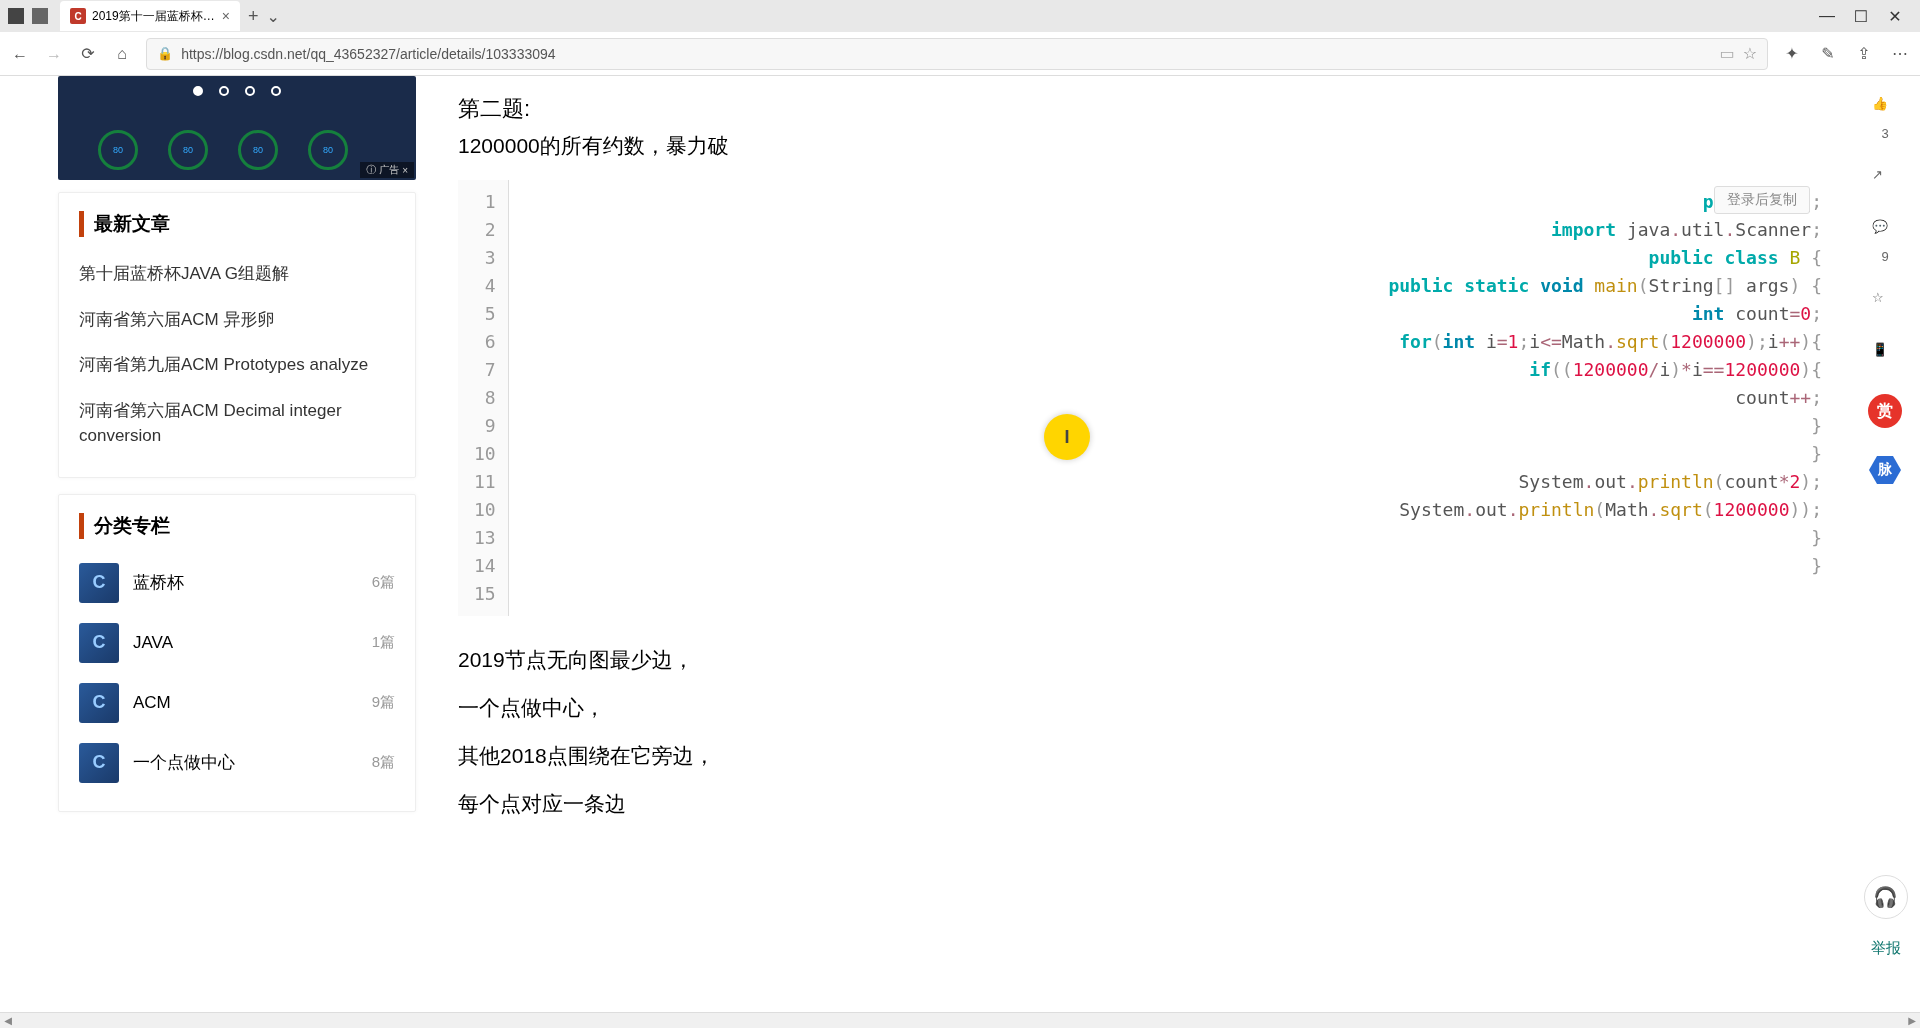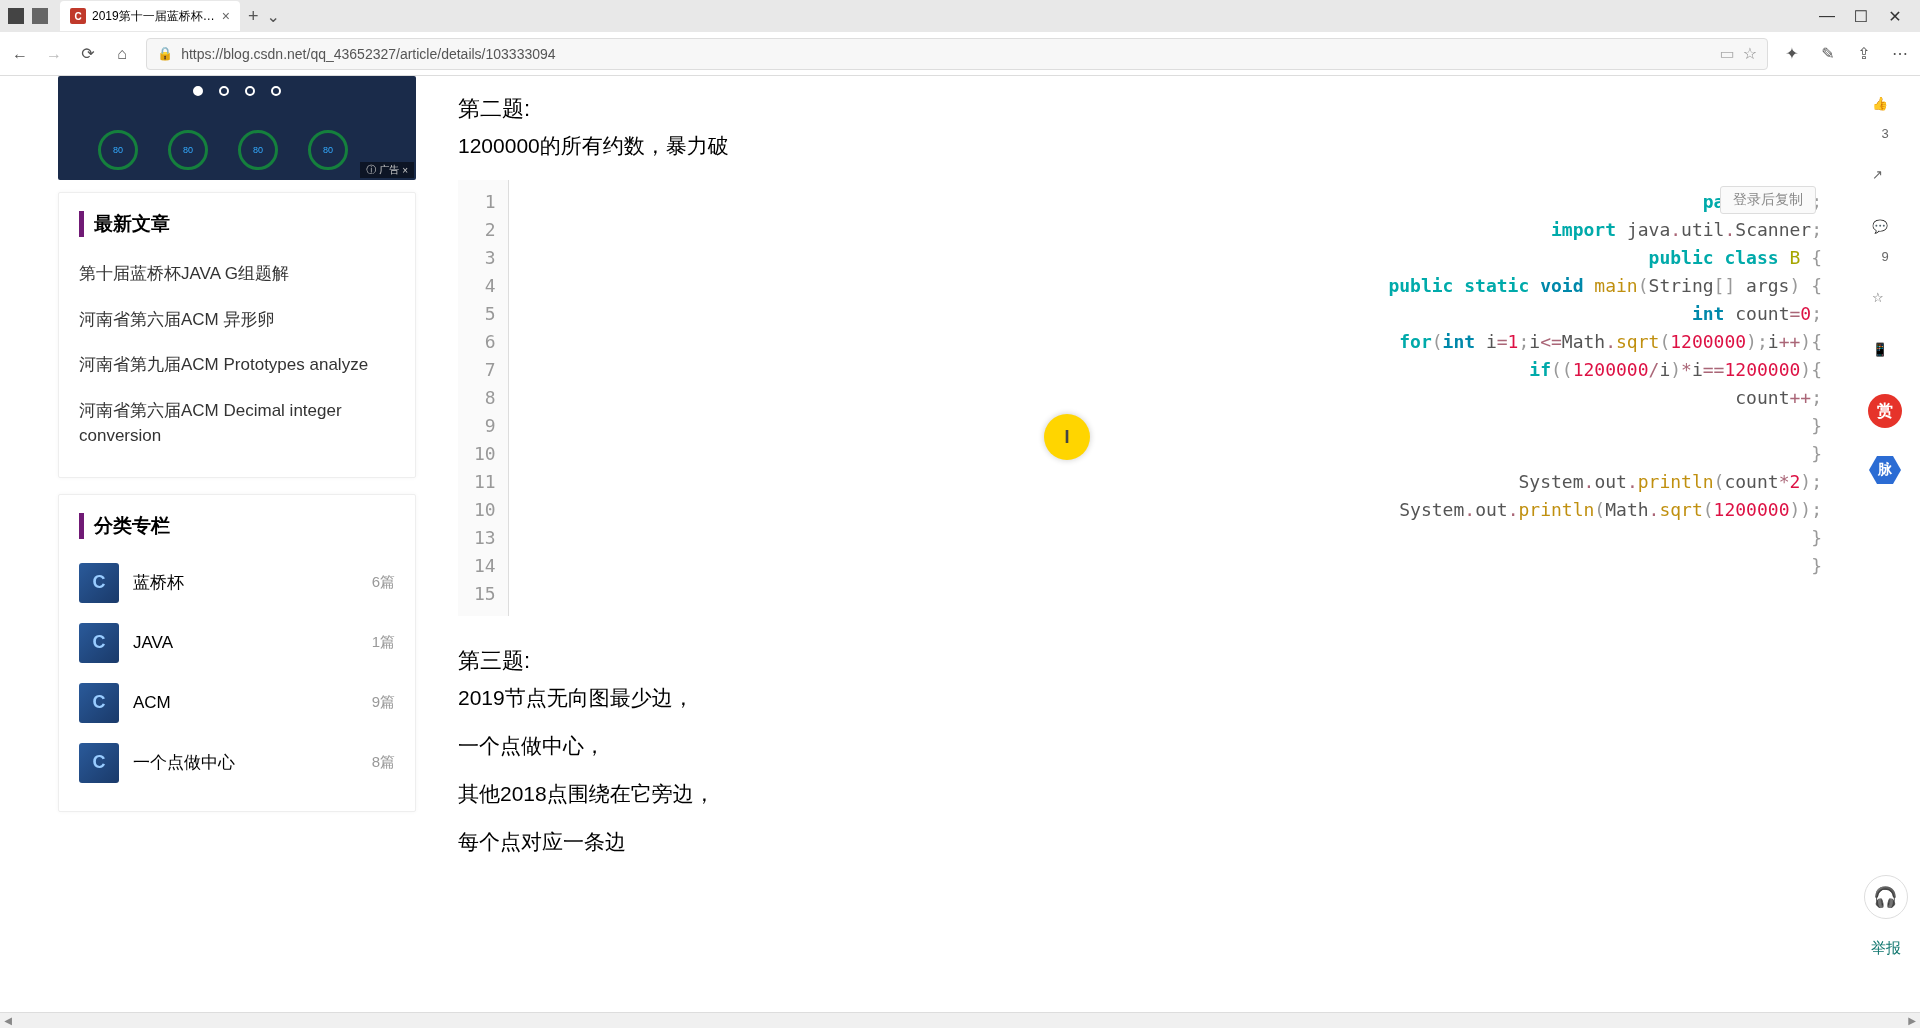--- a/index.html
+++ b/index.html
@@ -32,34 +32,34 @@
 .ad-banner { height: 104px; background: #1a2b4a; position: relative; border-radius: 2px; margin-bottom: 12px; overflow:hidden;}
 .ad-gauges { position:absolute; bottom:10px; left:40px; display:flex; gap:30px;}
 .ad-gauge { width:40px; height:40px; border:3px solid #15803d; border-radius:50%; display:flex; align-items:center; justify-content:center; color:#3af; font-size:9px;}
 .ad-dots { position:absolute; top:10px; left:50%; transform:translateX(-50%); display:flex; gap:16px;}
 .ad-dot { width:10px; height:10px; border:2px solid #fff; border-radius:50%; }
 .ad-dot.active { background:#fff; }
 .ad-label { position:absolute; bottom:2px; right:2px; background:rgba(0,0,0,0.5); color:#ccc; font-size:10px; padding:1px 6px; display:flex; align-items:center; gap:3px;}
 .ad-close { cursor:pointer; }
 
 .card { background: #fff; border: 1px solid #eee; border-radius: 2px; margin-bottom: 16px; padding: 18px 20px; box-shadow: 0 0 4px rgba(0,0,0,0.04); }
-.card-title { font-size: 19px; font-weight: 600; border-left: 5px solid #701a75; padding-left: 10px; margin-bottom: 14px; }
+.card-title { font-size: 19px; font-weight: 600; border-left: 5px solid #c2410c; padding-left: 10px; margin-bottom: 14px; }
 .article-list a { display: block; font-size: 17px; color: #333; padding: 10px 0; text-decoration: none; line-height:1.5; }
 
 .category-item { display: flex; align-items: center; padding: 10px 0; gap: 14px; cursor:pointer; }
 .cat-thumb { width: 40px; height: 40px; background: linear-gradient(135deg,#2a5a9a,#1a3a6a); border-radius: 3px; display:flex; align-items:center; justify-content:center; color:#9cf; font-size:18px; font-weight:bold; }
 .cat-name { font-size: 17px; flex: 1; }
 .cat-count { font-size: 15px; color: #999; }
 
 .main { flex: 1; padding: 18px 28px; overflow-y: auto; position:relative; }
 .section-title { font-size: 22px; margin-bottom: 8px; }
 .section-desc { font-size: 21px; margin-bottom: 20px; }
 
 .code-block { position: relative; border-radius: 4px; margin-bottom: 30px; }
-.copy-btn { position: absolute; top: 6px; right: 6px; border:1px solid #ddd; background:#fafafa; color:#888; font-size:14px; padding:4px 12px; border-radius:3px; cursor:pointer; }
+.copy-btn { position: absolute; top: 6px; right: 12px; border:1px solid #ddd; background:#fafafa; color:#888; font-size:14px; padding:4px 12px; border-radius:3px; cursor:pointer; }
 .code-content { display: flex; font-family: Consolas, Monaco, monospace; font-size: 18px; line-height: 28px; }
 .line-numbers { padding: 8px 12px 8px 16px; text-align: right; color: #999; border-right: 1px solid #ddd; user-select:none; background:#fafafa;}
 .line-numbers div { height: 28px; }
 .code-lines { padding: 8px 0 8px 12px; flex:1;text-align:right; }
 .code-lines .line { height: 28px; white-space: pre; }
 
 .kw { color: #0aa; font-weight:600;}
 .kw2 { color: #08a; font-weight:600;}
 .cls { color: #a6a600; }
 .fn { color: #c09010; }
@@ -227,21 +227,20 @@
 <div class="line">                <span class="id">System</span><span class="op">.</span><span class="id">out</span><span class="op">.</span><span class="fn">println</span><span class="pn">(</span><span class="id">Math</span><span class="op">.</span><span class="fn">sqrt</span><span class="pn">(</span><span class="num">1200000</span><span class="pn">)</span><span class="pn">)</span><span class="pn">;</span></div>
 <div class="line">        <span class="pn">}</span></div>
 <div class="line"><span class="pn">}</span></div>
 <div class="line"></div>
         </div>
       </div>
     </div>
 
     <div class="highlight-cursor">I</div>
 
-    <div class="section-title">第三题:</div>
     <div class="section-desc">2019节点无向图最少边，</div>
     <div class="section-desc">一个点做中心，</div>
     <div class="section-desc">其他2018点围绕在它旁边，</div>
     <div class="section-desc">每个点对应一条边</div>
   </div>
 
   <div class="right-rail">
     <div class="rail-btn">
       <span class="ico">👍</span>
       <span class="rail-count">3</span>

